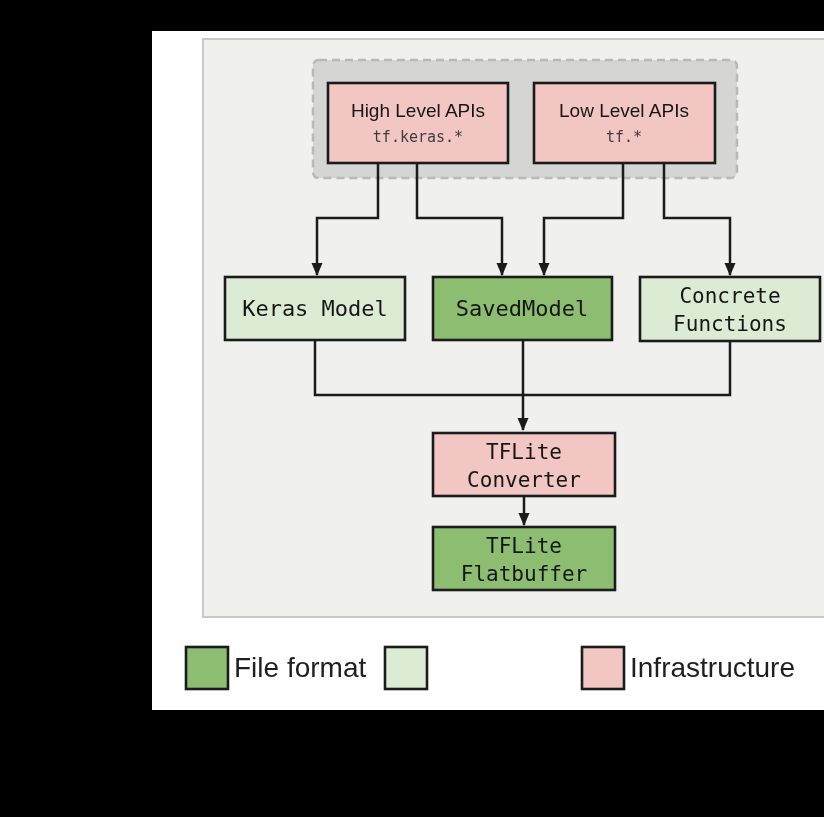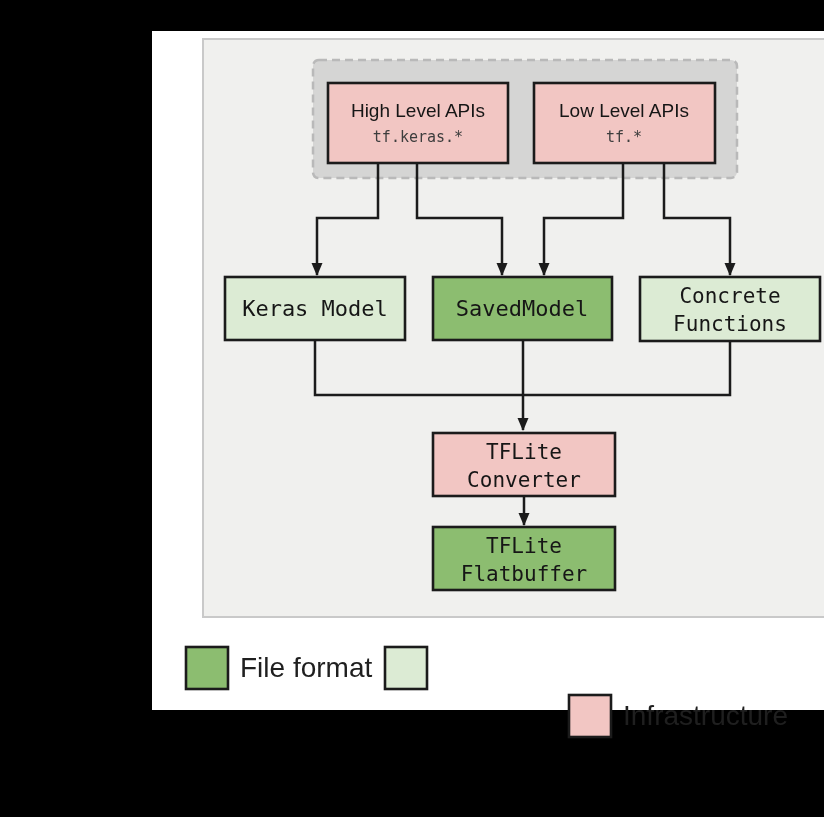--- a/index.html
+++ b/index.html
@@ -7,21 +7,21 @@
          font-family:"Liberation Sans",sans-serif;}
   .panel{position:absolute;left:152px;top:31px;width:672px;height:679px;background:#ffffff;}
   .canvas-wrap{position:absolute;left:10px;top:7px;width:650px;height:580px;padding-left:40px;}
   svg text{user-select:none;}
   .t-sans{font-family:"Liberation Sans",sans-serif;font-size:19px;fill:#161616;}
   .t-code{font-family:"DejaVu Sans Mono",monospace;font-size:15px;fill:#3d3d3d;}
   .t-mono{font-family:"DejaVu Sans Mono",monospace;font-size:22px;fill:#161616;}
   .t-mono2{font-family:"DejaVu Sans Mono",monospace;font-size:21px;fill:#161616;}
   .edge{fill:none;stroke:#1b1b1b;stroke-width:2.5;}
   .nodebox{stroke:#1b1b1b;stroke-width:2.6;}
-  .legend-item{position:absolute;top:614px;display:flex;align-items:center;gap:10px;height:46px;}
+  .legend-item{position:absolute;top:614px;display:flex;align-items:center;gap:4px;height:46px;}
   .legend-label{font-size:28px;color:#1f1f1f;line-height:46px;white-space:nowrap;}
 </style>
 </head>
 <body>
 
 <div class="stage">
   <div class="panel">
 
     <div class="canvas-wrap">
       <svg width="650" height="580" viewBox="0 0 650 580">
@@ -78,21 +78,21 @@
         <svg width="46" height="46">
           <rect x="2" y="2" width="42" height="42" stroke="#1b1b1b" stroke-width="2.6" fill="#8cbd70"></rect>
         </svg>
         <span class="legend-label">File format</span>
       </div>
       <div class="legend-item" style="left:231px;">
         <svg width="46" height="46">
           <rect x="2" y="2" width="42" height="42" stroke="#1b1b1b" stroke-width="2.6" fill="#dcebd4"></rect>
         </svg>
       </div>
-      <div class="legend-item" style="left:415px;margin-top:48px;">
+      <div class="legend-item" style="left:428px;">
         <svg width="46" height="46">
           <rect x="2" y="2" width="42" height="42" stroke="#1b1b1b" stroke-width="2.6" fill="#f2c6c3"></rect>
         </svg>
         <span class="legend-label">Infrastructure</span>
       </div>
     </div>
 
   </div>
 </div>
 

